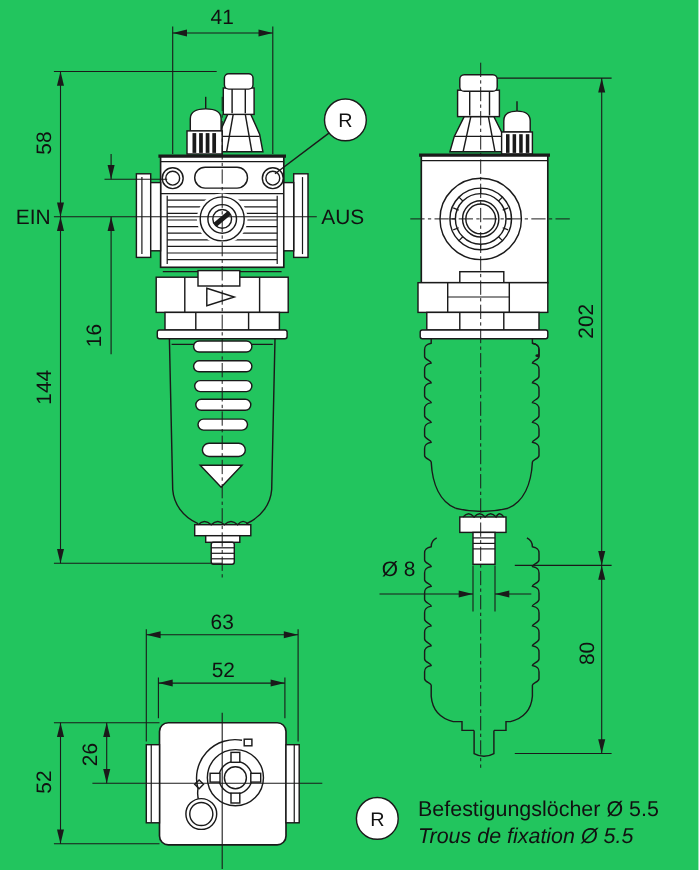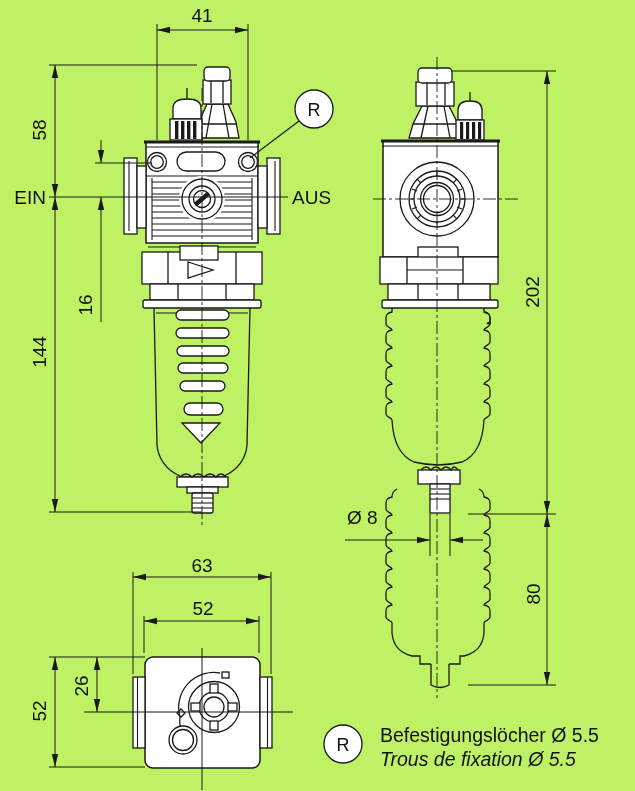--- a/index.html
+++ b/index.html
@@ -1,16 +1,16 @@
 <!DOCTYPE html>
 <html><head>
 <meta charset="utf-8">
 <style>
   html,body{margin:0;padding:0;background:#fff;}
-  #canvas{position:relative;width:635px;height:791px;background:#bef264;overflow:hidden;
+  #canvas{position:relative;width:635px;height:791px;background:#22c55e;overflow:hidden;
           font-family:"Liberation Sans", sans-serif;}
   svg{display:block}
   
   .ol  {fill:#fff;stroke:#1a1a1a;stroke-width:1.5;}           
   .ol2 {fill:#fff;stroke:#1a1a1a;stroke-width:1.3;}
   .ln  {fill:none;stroke:#1a1a1a;stroke-width:1.3;}
   .fin {fill:none;stroke:#1a1a1a;stroke-width:1.1;}
   .thk {fill:none;stroke:#1a1a1a;stroke-width:3;}
   .dim {fill:none;stroke:#1a1a1a;stroke-width:1;}
   .cl  {fill:none;stroke:#1a1a1a;stroke-width:0.9;stroke-dasharray:13 3 3 3;}

